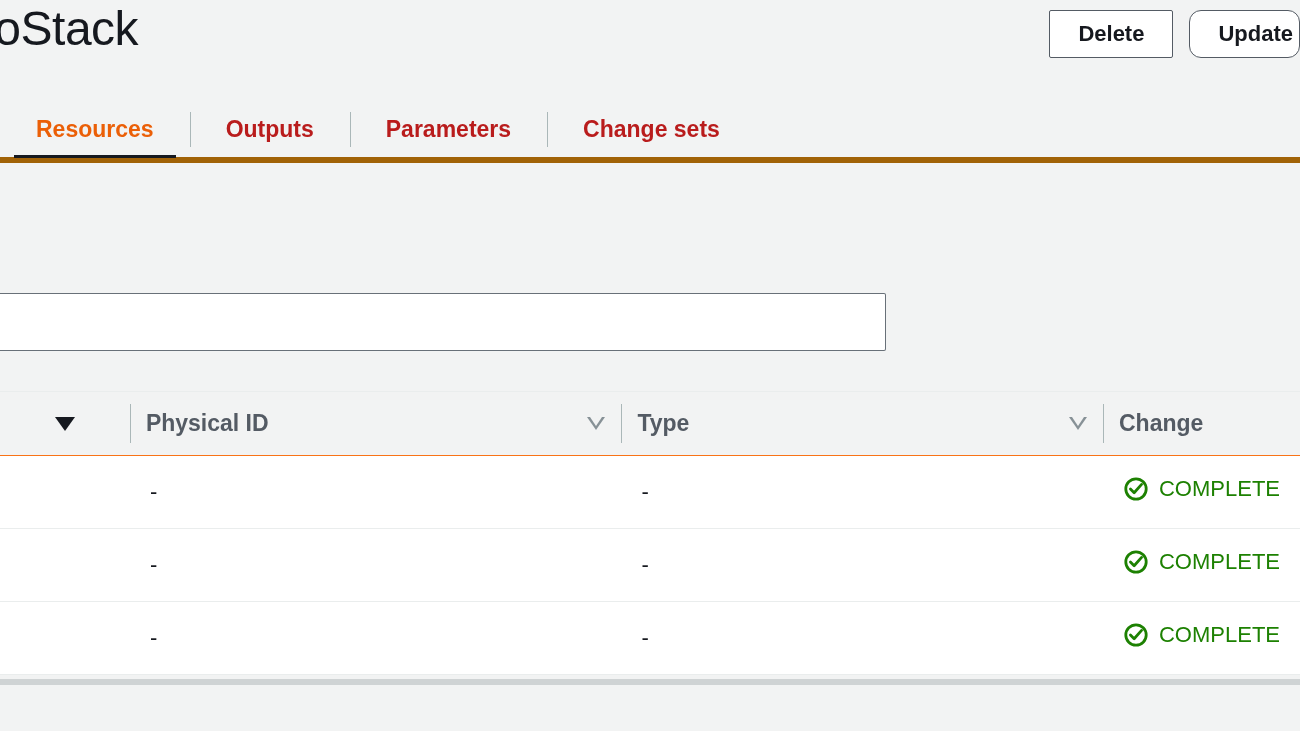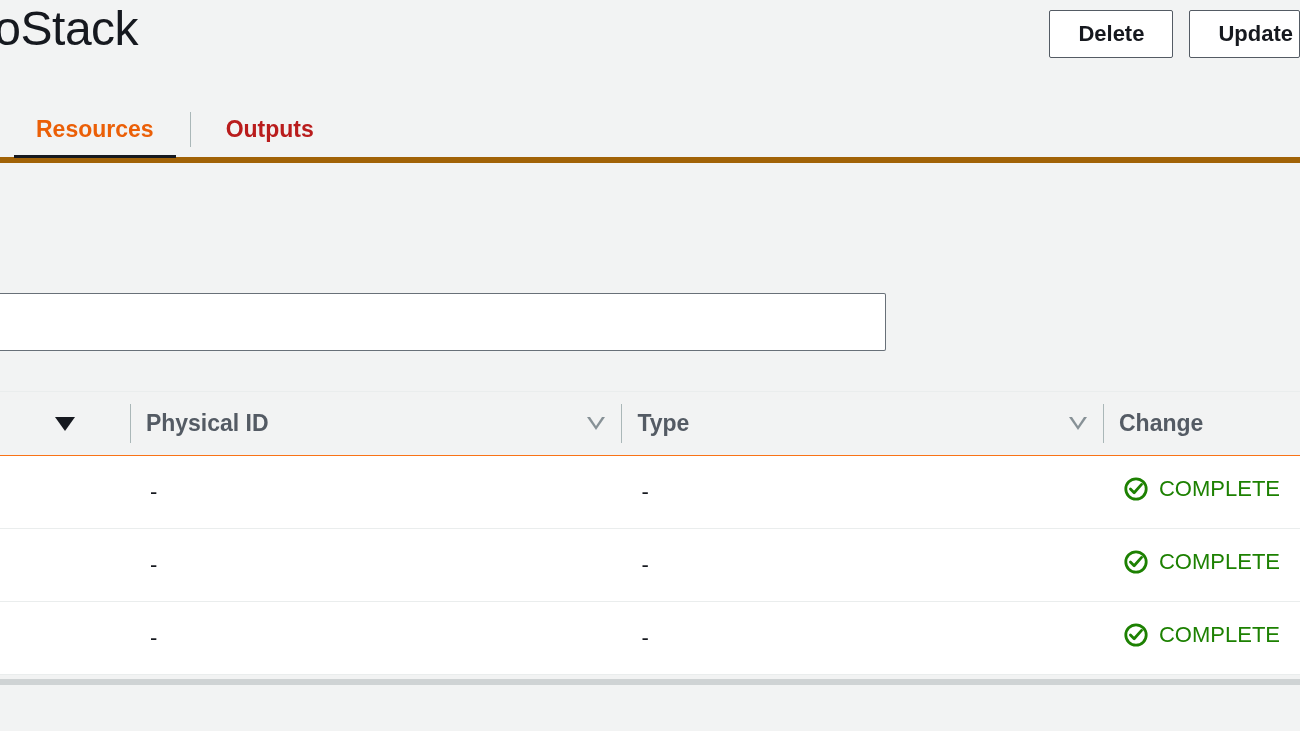--- a/index.html
+++ b/index.html
@@ -47,20 +47,21 @@
     font-size: 22px;
     font-weight: 700;
     padding: 10px 28px;
     cursor: pointer;
     border-radius: 2px;
     white-space: nowrap;
     text-align: center;
   }
   .btn.cut-right {
     padding-right: 6px; 
+    border-radius: 12px;
   }
 
   
   .tabs {
     display: flex;
     align-items: center;
     margin-top: 40px;
     border-bottom: 6px solid #a16207;
   }
   .tab {
@@ -230,20 +231,22 @@
   <h1 class="page-title">dioStack</h1>
   <div class="header-actions">
     <button class="btn">Delete</button>
     <button class="btn cut-right">Update</button>
   </div>
 </div>
 
 <div class="tabs">
   <div class="tab active">Resources</div>
   <div class="tab">Outputs</div>
+  <div class="tab">Parameters</div>
+  <div class="tab">Change sets</div>
 </div>
 
 <div class="panel-gap"></div>
 
 <div class="search-wrap">
   <input class="search-input" type="text" value="" style="">
 </div>
 
 <table class="table">
   <thead>

